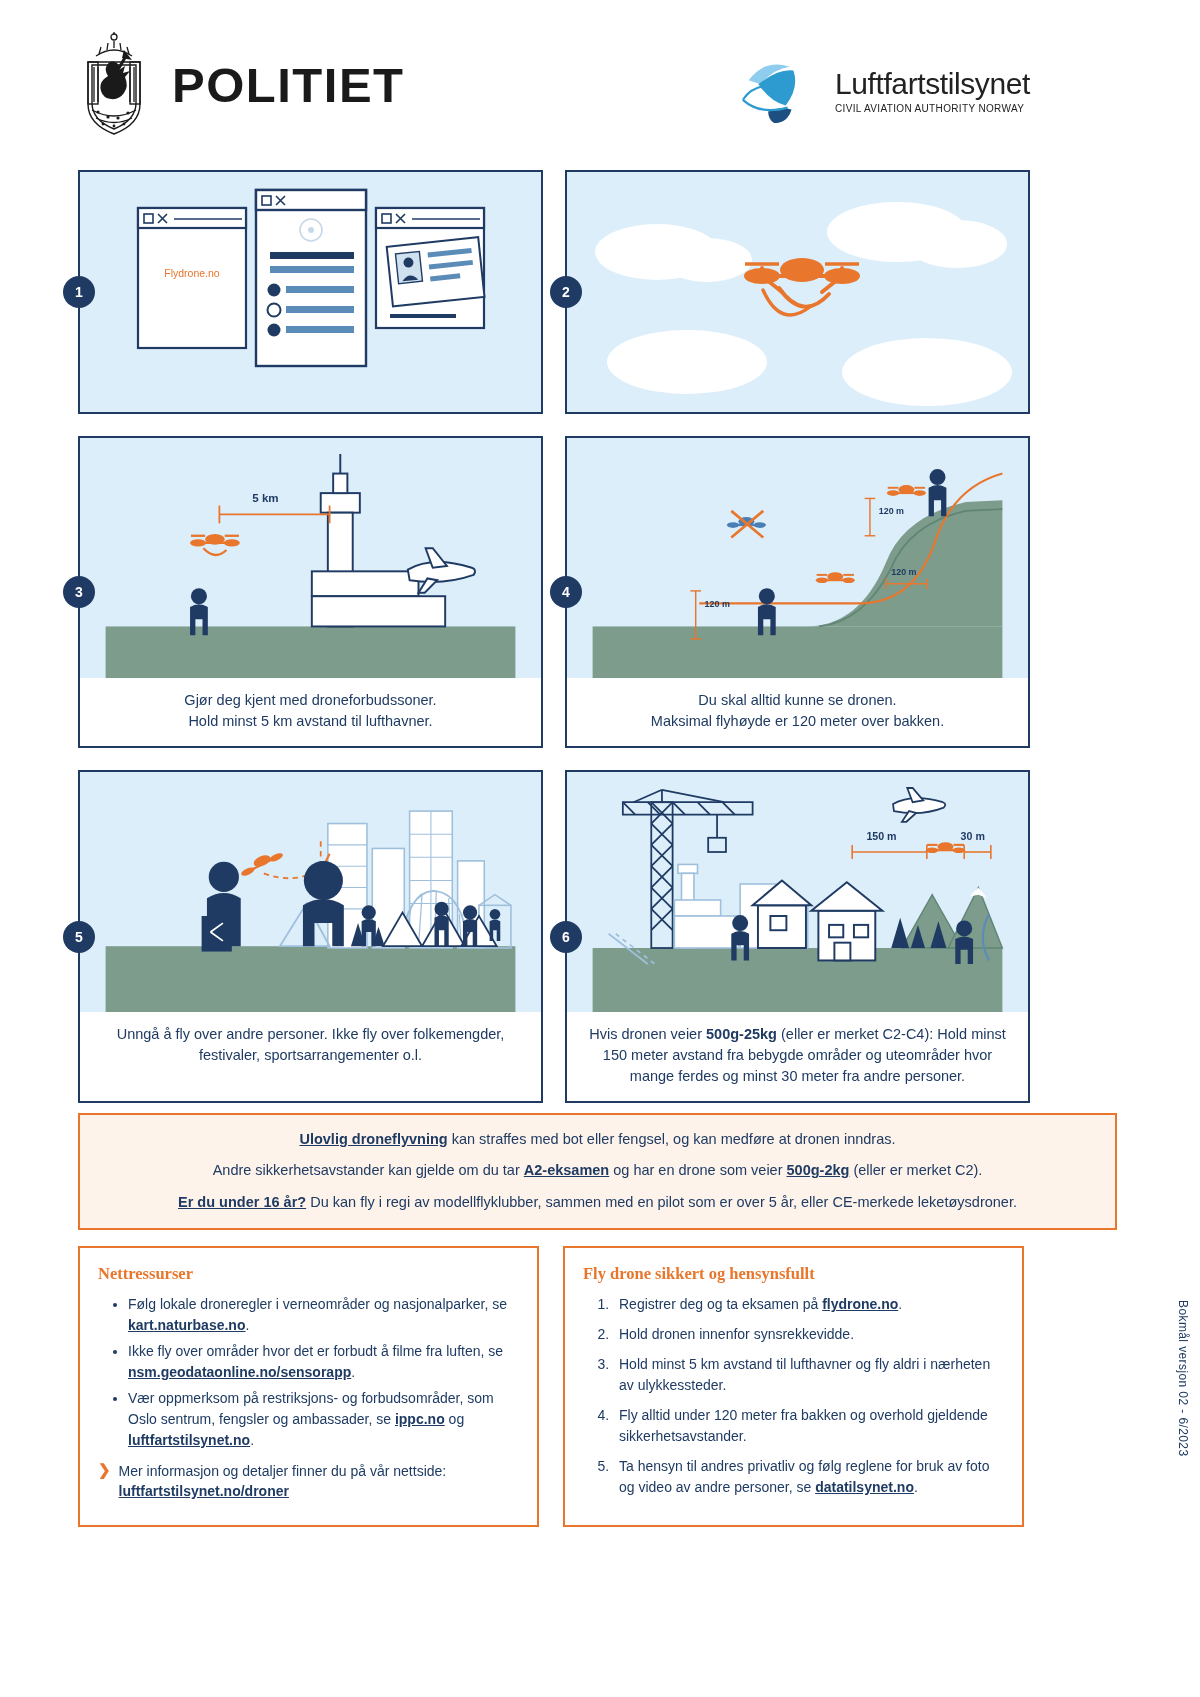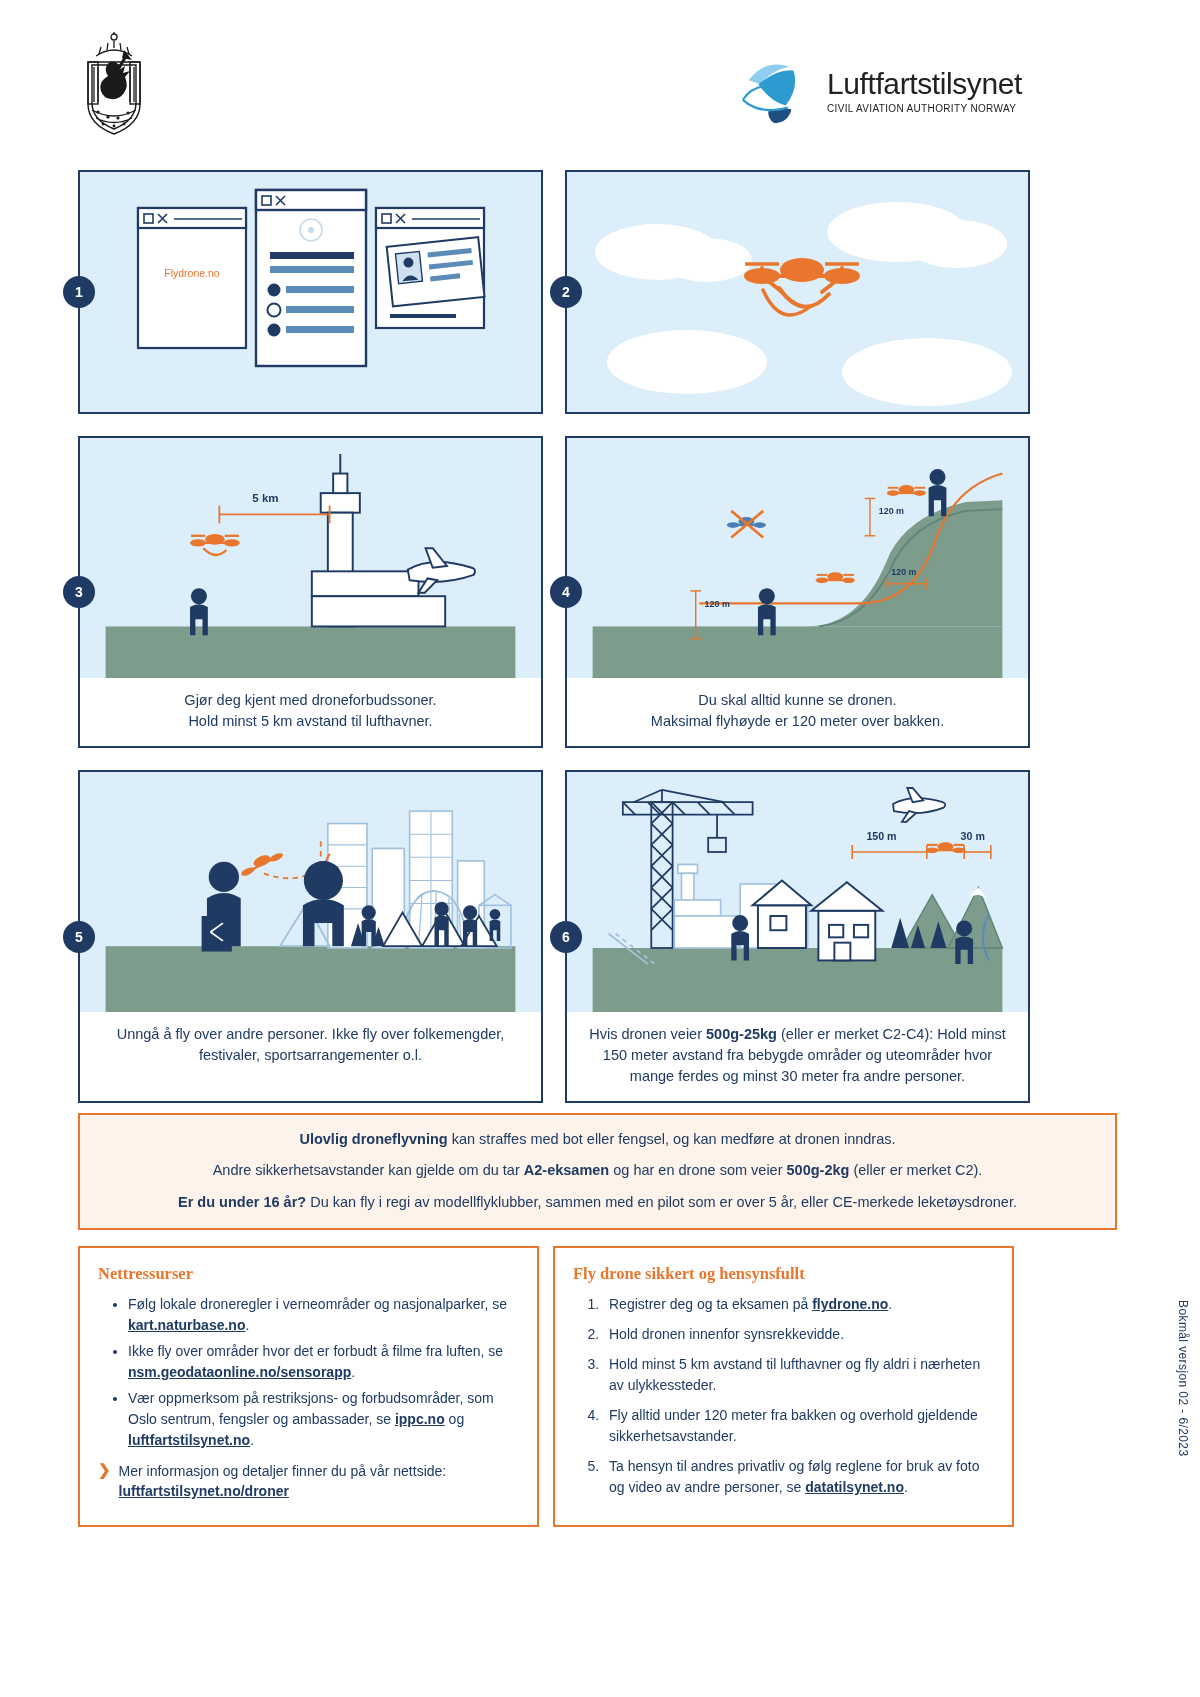--- a/index.html
+++ b/index.html
@@ -12,21 +12,21 @@
     overflow:hidden;
   }
   .page{position:relative;width:1200px;height:1697px;}
 
   
   .header{position:absolute;left:0;top:0;width:1200px;height:150px;}
   .politiet-logo{position:absolute;left:78px;top:32px;display:flex;align-items:center;gap:22px;}
   .crest{width:72px;height:105px;}
   .politiet-word{font-size:49px;font-weight:bold;letter-spacing:1.5px;color:#1a1a1a;
     font-family:"Liberation Sans", sans-serif;}
-  .lt-logo{position:absolute;left:735px;top:55px;display:flex;align-items:center;gap:14px;}
+  .lt-logo{position:absolute;left:735px;top:55px;display:flex;align-items:center;gap:22px;}
   .lt-mark{width:78px;height:72px;}
   .lt-text{display:flex;flex-direction:column;justify-content:center;}
   .lt-name{font-size:30px;color:#222;letter-spacing:-0.4px;line-height:1.05;}
   .lt-sub{font-size:10px;color:#222;letter-spacing:0.35px;margin-top:3px;}
 
   
   .grid{position:absolute;left:78px;top:170px;width:1044px;}
   .row{display:flex;gap:22px;margin-bottom:22px;}
   .panel{position:relative;width:461px;border:2.5px solid #1f3b63;background:#fff;}
   .panel .art{position:relative;height:240px;background:#ddeefb;overflow:hidden;}
@@ -37,24 +37,24 @@
     width:32px;height:32px;border-radius:50%;background:#1f3b63;color:#fff;
     display:flex;align-items:center;justify-content:center;font-size:14px;font-weight:bold;z-index:5;}
   .lnk{color:#e8762c;text-decoration:underline;}
   .lnk-b{color:#1f3b63;text-decoration:underline;font-weight:bold;}
 
   
   .warn{position:absolute;left:78px;top:1113px;width:1039px;
     border:2.5px solid #e8762c;background:#fdf3ea;padding:14px 26px 16px;box-sizing:border-box;}
   .warn p{margin:0 0 11px;text-align:center;font-size:14.5px;line-height:1.4;color:#1f3b63;}
   .warn p:last-child{margin-bottom:0;}
-  .warn b{font-weight:bold;}
+  .warn b{font-weight:bold;text-decoration:underline;}
 
   
-  .bottom{position:absolute;left:78px;top:1246px;display:flex;gap:14px;}
+  .bottom{position:absolute;left:78px;top:1246px;display:flex;gap:24px;}
   .bbox{width:461px;border:2.5px solid #e8762c;background:#fff;padding:16px 18px 18px;box-sizing:border-box;min-height:255px;}
   .bbox h3{margin:0 0 10px;font-size:16.5px;color:#e8762c;font-family:"Liberation Serif", serif;font-weight:bold;}
   .bbox ul,.bbox ol{margin:0;padding-left:30px;}
   .bbox li{font-size:14px;line-height:1.5;color:#1f3b63;margin-bottom:5px;}
   .bbox ol li{margin-bottom:9px;padding-left:6px;}
   .footnote{display:flex;gap:8px;margin-top:10px;align-items:flex-start;}
   .arrow{color:#e8762c;font-size:15px;line-height:1.2;font-weight:bold;}
   .footnote-txt{font-size:14px;line-height:1.45;color:#1f3b63;}
 
   
@@ -93,20 +93,21 @@
         <g fill="#1a1a1a">
           <circle cx="20" cy="80" r="1.6"></circle>
             <circle cx="30" cy="85" r="1.6"></circle>
           <circle cx="40" cy="86" r="1.6"></circle>
             <circle cx="50" cy="81" r="1.6"></circle>
           <circle cx="25" cy="92" r="1.4"></circle>
             <circle cx="36" cy="94" r="1.4"></circle>
           <circle cx="46" cy="92" r="1.4"></circle>
         </g>
       </svg>
+      <div class="politiet-word">POLITIET</div>
     </div>
 
     <div class="lt-logo">
       <svg class="lt-mark" viewBox="0 0 80 74">
         <path d="M14 26 Q30 4 56 12 Q40 14 26 30 Z" fill="#8ecdee"></path>
         <path d="M24 30 Q44 14 60 16 Q66 34 52 52 Q36 48 24 30 Z" fill="#2e9bd0"></path>
         <path d="M34 58 Q46 52 58 56 Q54 70 40 70 Q34 66 34 58 Z" fill="#1d4f81"></path>
         <path d="M8 46 Q26 62 54 54" stroke="#2e9bd0" stroke-width="2.4" fill="none"></path>
         <path d="M8 46 Q16 34 30 32" stroke="#2e9bd0" stroke-width="2.2" fill="none"></path>
       </svg>

